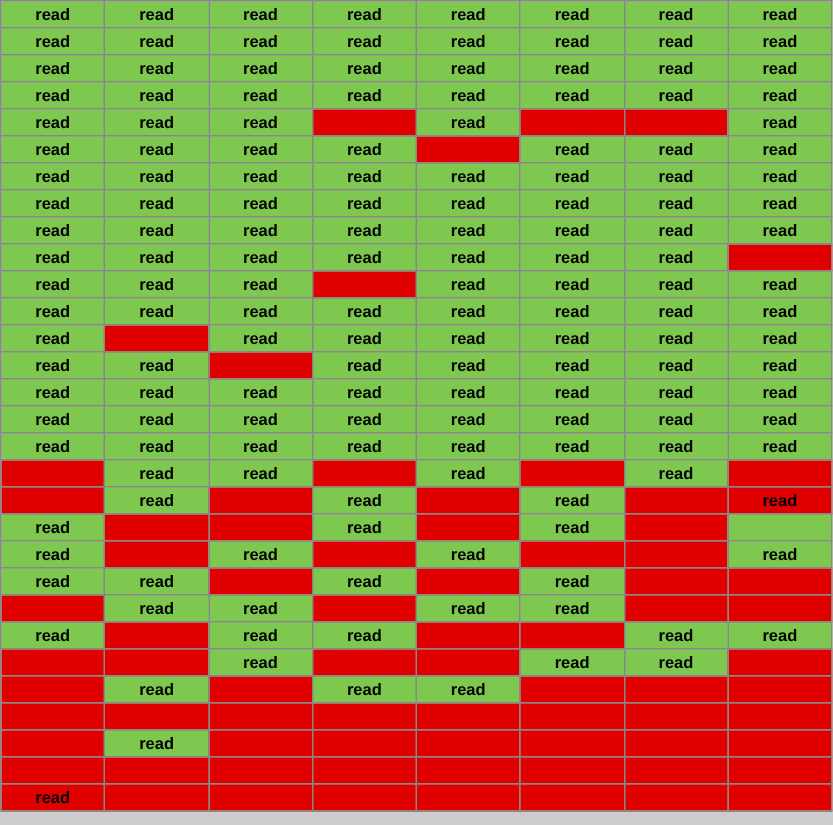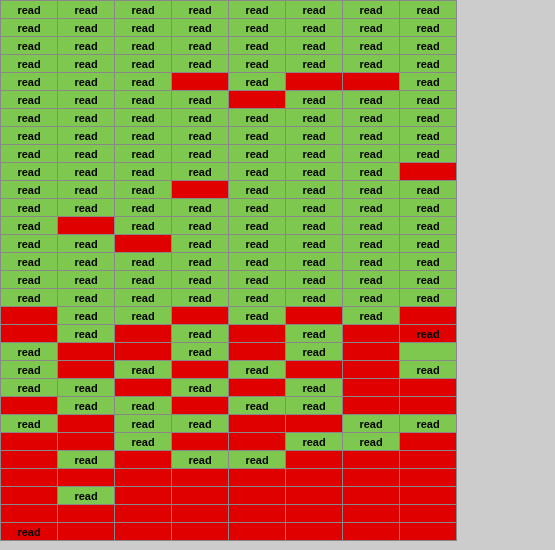--- a/index.html
+++ b/index.html
@@ -11,21 +11,21 @@
       font-size: 11px;
       overflow: hidden;
     }
     #grid-container {
       width: 555px;
       height: 550px;
       overflow: hidden;
     }
     table {
       border-collapse: collapse;
-      width: 457px;
+      width: 555px;
     }
     td {
       width: 69px;
       height: 18px;
       text-align: center;
       vertical-align: middle;
       font-size: 11px;
       font-weight: bold;
       border: 1px solid #888;
       padding: 1px 2px;

